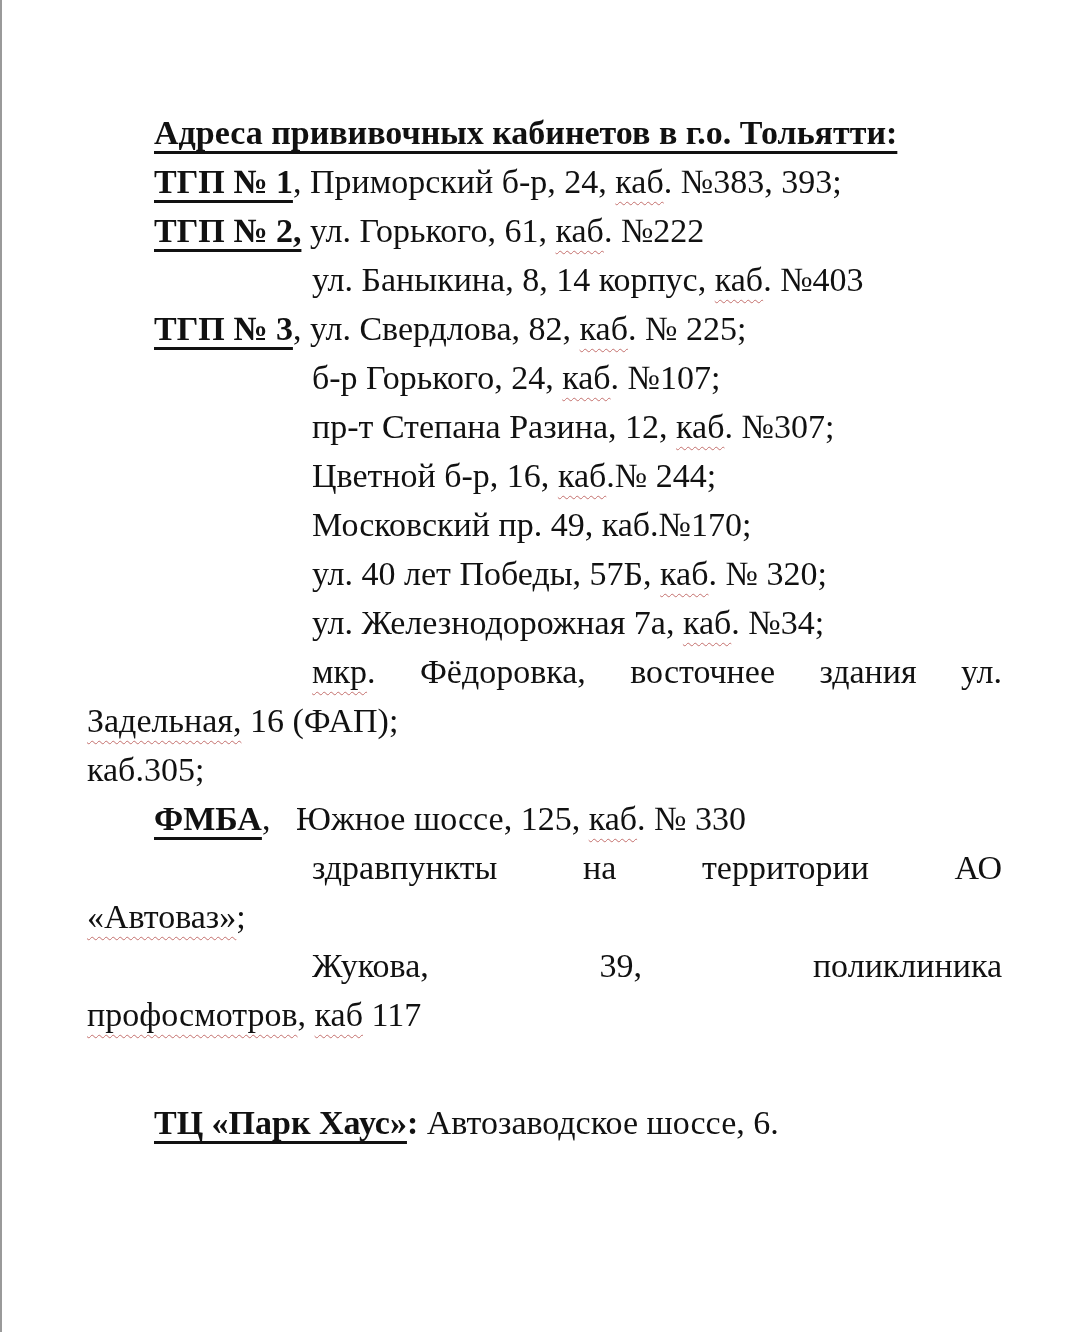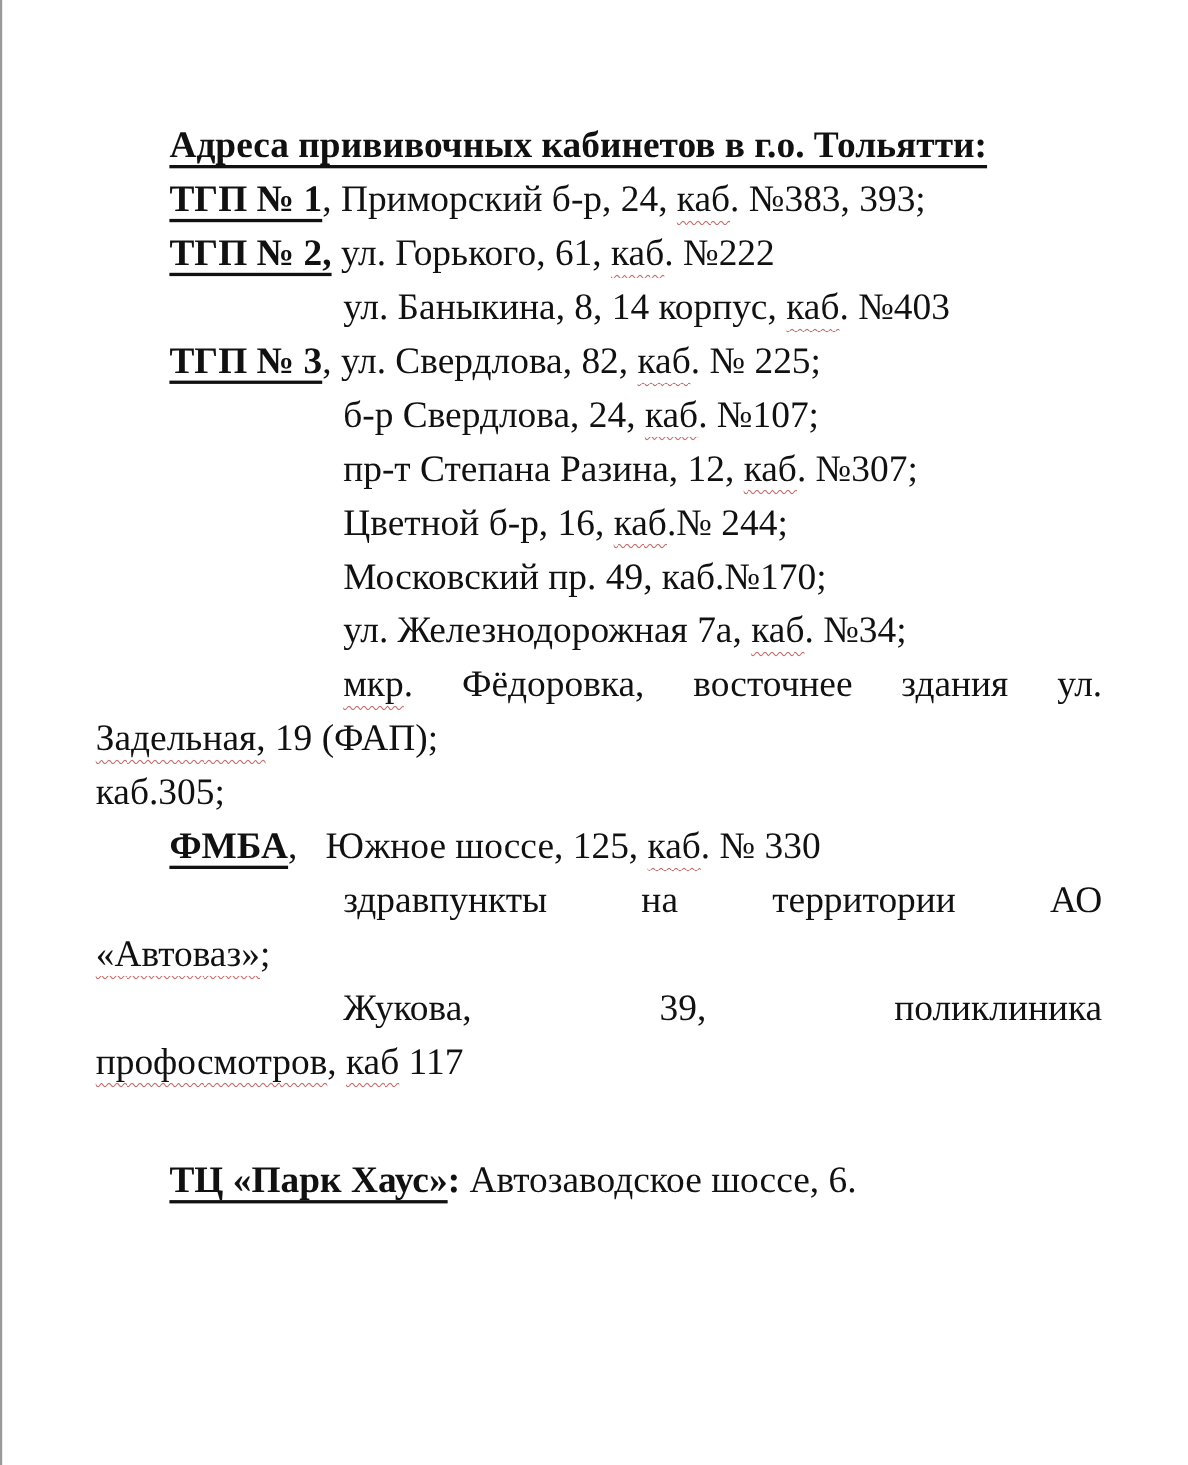--- a/index.html
+++ b/index.html
@@ -61,35 +61,36 @@
     <div class="line indent"><span class="b u">Адреса прививочных кабинетов в г.о. Тольятти:</span></div>
 
     <div class="line indent"><span class="b u">ТГП № 1</span><span>, Приморский б-р, 24, </span><span class="w">каб</span><span>. №383, 393;</span></div>
 
     <div class="line indent"><span class="b u">ТГП № 2,</span><span> ул. Горького, 61, </span><span class="w">каб</span><span>. №222</span></div>
 
     <div class="line tab"><span>ул. Баныкина, 8, 14 корпус, </span><span class="w">каб</span><span>. №403</span></div>
 
     <div class="line indent"><span class="b u">ТГП № 3</span><span>, ул. Свердлова, 82, </span><span class="w">каб</span><span>. № 225;</span></div>
 
-    <div class="line tab"><span>б-р Свердлова, 24, </span><span class="w">каб</span><span>. №107;</span></div>
+    <div class="line tab"><span>б-р Горького, 24, </span><span class="w">каб</span><span>. №107;</span></div>
 
     <div class="line tab"><span>пр-т Степана Разина, 12, </span><span class="w">каб</span><span>. №307;</span></div>
 
     <div class="line tab"><span>Цветной б-р, 16, </span><span class="w">каб</span><span>.№ 244;</span></div>
 
     <div class="line tab"><span>Московский пр. 49, каб.№170;</span></div>
 
+    <div class="line tab"><span>ул. 40 лет Победы, 57Б, </span><span class="w">каб</span><span>. № 320;</span></div>
 
 
     <div class="line tab"><span>ул. Железнодорожная 7а, </span><span class="w">каб</span><span>. №34;</span></div>
 
     <div class="line tab justify"><span class="w">мкр</span><span>. Фёдоровка, восточнее здания ул.</span></div>
 
-    <div class="line"><span class="w">Задельная,</span><span> 19 (ФАП);</span></div>
+    <div class="line"><span class="w">Задельная,</span><span> 16 (ФАП);</span></div>
 
 
     <div class="line"><span>каб.305;</span></div>
 
     <div class="line indent"><span class="b u">ФМБА</span><span>,&nbsp;&nbsp;&nbsp;Южное шоссе, 125, </span><span class="w">каб</span><span>. № 330</span></div>
 
     <div class="line tab justify"><span>здравпункты на территории АО</span></div>
 
     <div class="line"><span class="w">«Автоваз»</span><span>;</span></div>
 

